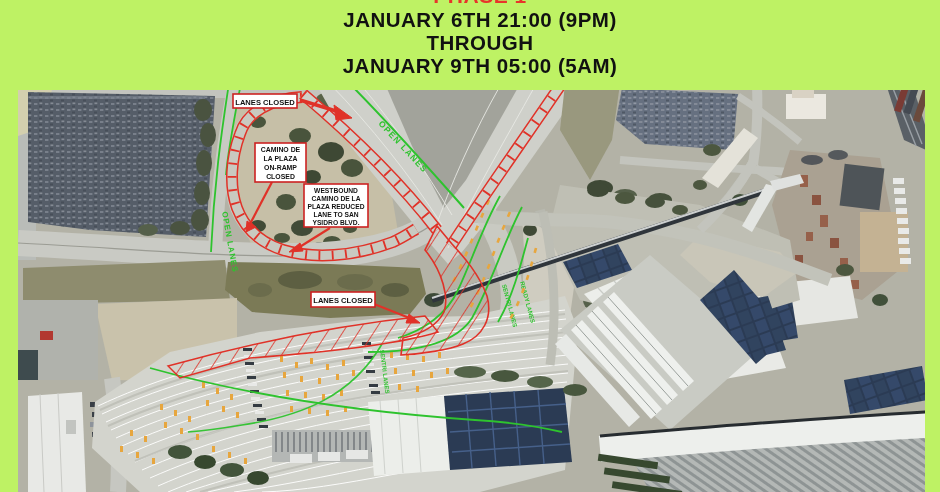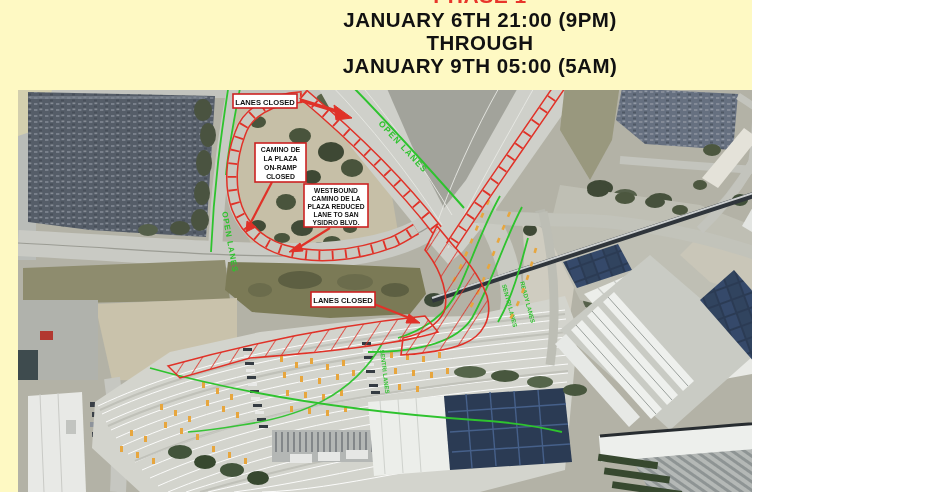--- a/index.html
+++ b/index.html
@@ -1,16 +1,16 @@
 <!DOCTYPE html>
 <html><head>
 <meta charset="utf-8">
 <style>
   html,body{margin:0;padding:0;background:#ffffff;}
-  #page{position:relative;width:752px;height:492px;overflow:hidden;background:#fef9c3;
+  #page{position:relative;width:940px;height:492px;overflow:hidden;background:#bef264;
         font-family:"Liberation Sans", sans-serif;}
   .hline{position:absolute;left:10px;width:940px;text-align:center;font-weight:bold;color:#111111;
          font-size:20.5px;letter-spacing:0.5px;white-space:nowrap;}
 </style>
 </head>
 <body>
 <div id="page">
 
   <div class="hline" style="top:-16px;color:#e8352b;font-size:21px;">PHASE 1</div>
 

